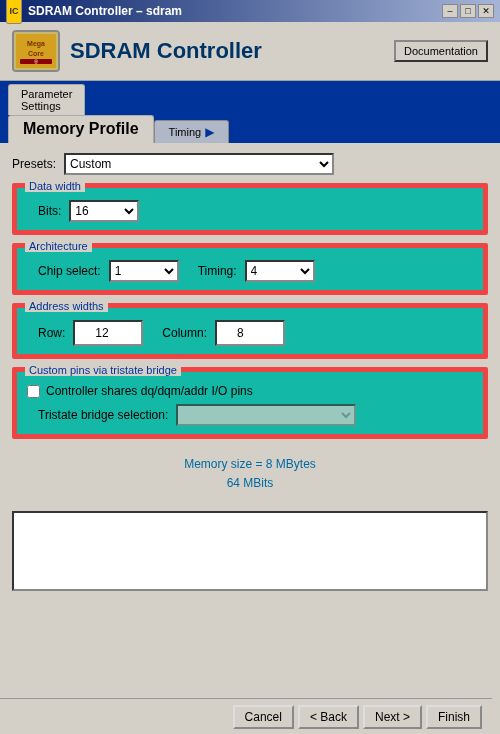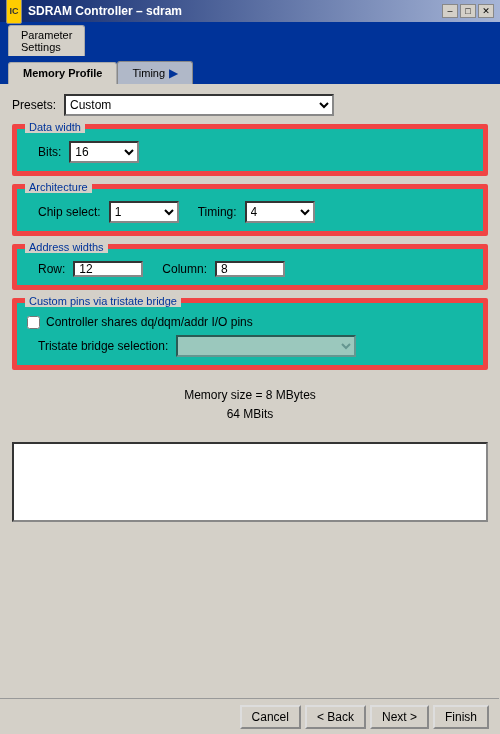--- a/index.html
+++ b/index.html
@@ -121,21 +121,21 @@
       padding: 0 8px 0 8px;
       display: flex;
       align-items: flex-end;
       height: 28px;
     }
     .sub-tab {
       background: #d4d0c8;
       border: 1px solid #aaa;
       border-bottom: none;
       padding: 4px 14px;
-      font-size: 11px;
+      font-size: 16px;
       color: #000;
       cursor: pointer;
       border-radius: 3px 3px 0 0;
       display: flex;
       align-items: center;
       gap: 4px;
     }
     .sub-tab.active {
       background: #d4d0c8;
       font-weight: bold;
@@ -205,23 +205,23 @@
     }
     .field-label {
       font-size: 12px;
       color: #000;
       white-space: nowrap;
       margin-left: 11px;
     }
     .text-input {
       background: white;
       border: 2px inset #888;
-      padding: 2px 4px;
-      font-size: 12px;
-      height: 16px;
+      padding: 2px 20px;
+      font-size: 12px;
+      height: 26px;
       width: 70px;
     }
     .small-select {
       background: white;
       border: 2px inset #888;
       font-size: 12px;
       height: 22px;
       width: 70px;
     }
 
@@ -249,38 +249,38 @@
       height: 22px;
       width: 180px;
       color: #888;
     }
 
     
     .info-text {
       text-align: center;
       padding: 8px 0 4px 0;
       font-size: 12px;
-      color: #000000;
+      color: #0369a1;
       line-height: 1.6;
     }
 
     
     .preview-box {
       border: 2px inset #888;
       background: white;
       margin: 4px 12px;
       height: 80px;
     }
 
     
     .button-bar {
       position: absolute;
       bottom: 0;
       left: 0;
-      right: 1px;
+      right: 8px;
       background: #d4d0c8;
       border-top: 1px solid #999;
       padding: 6px 10px;
       display: flex;
       justify-content: flex-end;
       gap: 4px;
       height: 36px;
       align-items: center;
     }
     .btn {
@@ -310,20 +310,36 @@
       <div class="title-bar-icon">IC</div>
       <span>SDRAM Controller – sdram</span>
     </div>
     <div class="title-bar-buttons">
       <div class="title-btn">–</div>
       <div class="title-btn">□</div>
       <div class="title-btn">✕</div>
     </div>
   </div>
 
+  <div class="app-header">
+    <div class="app-logo-area">
+      <div class="megacore-logo">
+        <svg width="44" height="38" viewBox="0 0 44 38">
+          <rect x="0" y="0" width="44" height="38" fill="#c8b870" rx="2"></rect>
+          <rect x="2" y="2" width="40" height="34" fill="#d4a020" rx="1"></rect>
+          <text x="22" y="14" text-anchor="middle" font-size="7" fill="#7a3000" font-weight="bold">Mega</text>
+          <text x="22" y="24" text-anchor="middle" font-size="7" fill="#7a3000" font-weight="bold">Core</text>
+          <rect x="6" y="27" width="32" height="5" fill="#8b0000" rx="1"></rect>
+          <text x="22" y="32" text-anchor="middle" font-size="5" fill="white">®</text>
+        </svg>
+      </div>
+      <span class="app-title">SDRAM Controller</span>
+    </div>
+    <button class="doc-button">Documentation</button>
+  </div>
 
   <div class="param-tab-bar">
     <div class="param-tab">
       <span style="white-space:pre-line;font-size:11px;">Parameter
 Settings</span>
     </div>
   </div>
 
   <div class="sub-tab-bar">
     <div class="sub-tab active">

